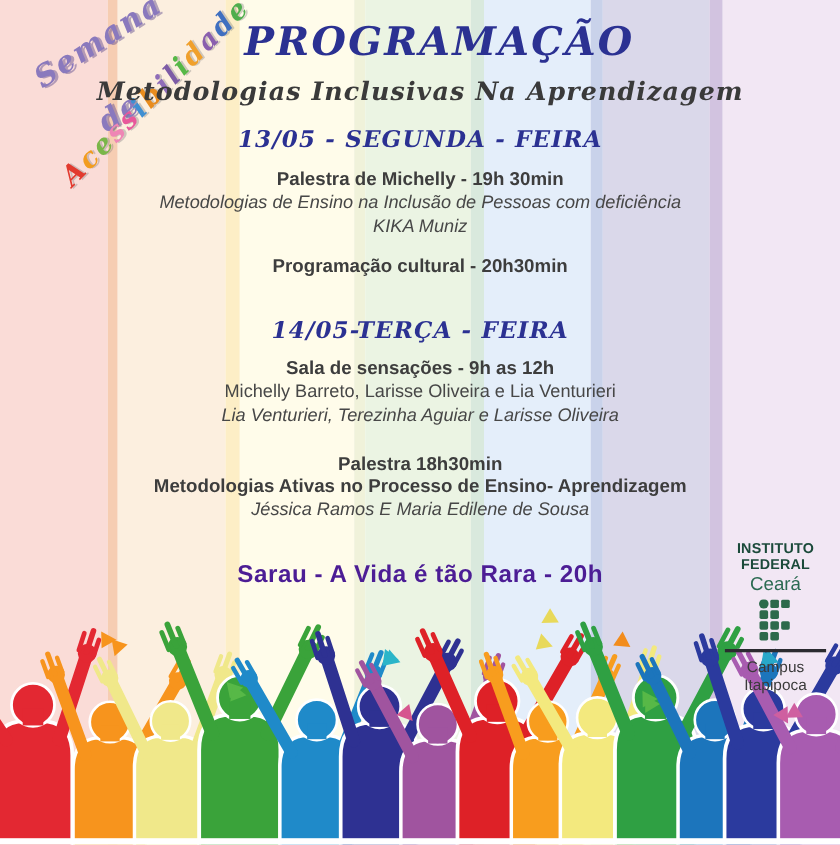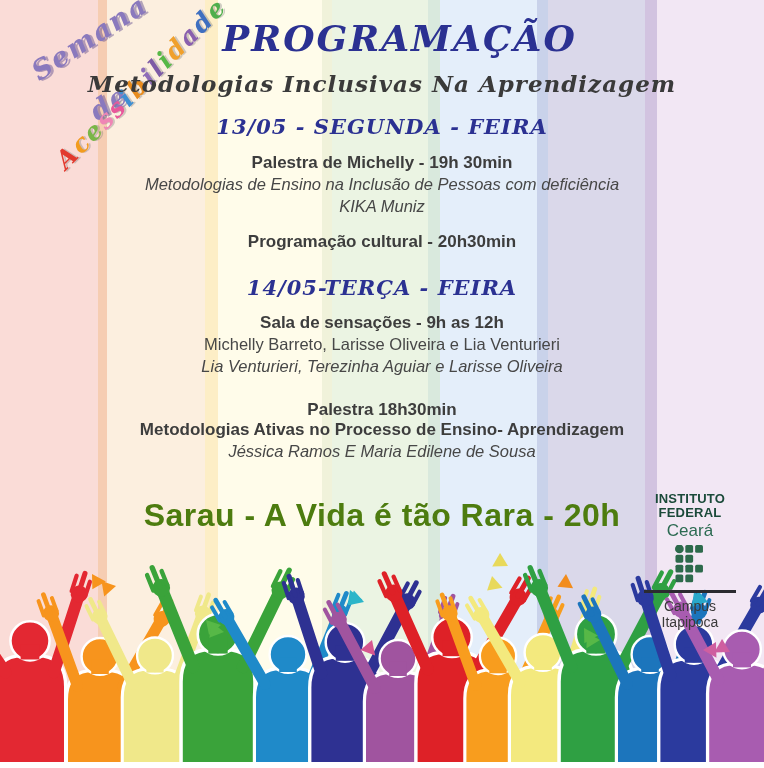--- a/index.html
+++ b/index.html
@@ -34,32 +34,32 @@
   #content{
     position:absolute;inset:0;z-index:2;
     display:flex;flex-direction:column;align-items:center;
     text-align:center;
   }
   .script{font-family:"DejaVu Serif", serif;font-style:italic;font-weight:bold;color:#2b3192;}
   #title{margin-top:18px;font-size:36px;letter-spacing:2px;line-height:1.15;margin-left:35px;}
   #subtitle{margin-top:12px;font-size:23px;color:#3a3a3a;letter-spacing:1px;line-height:1.15;}
   .day-heading{font-size:21px;letter-spacing:1px;line-height:1.2;}
   #day1{margin-top:16px;}
-  #day2{margin-top:23px;}
+  #day2{margin-top:35px;}
   .event-title{font-weight:bold;color:#3d3d3d;font-size:17px;line-height:1.18;}
   .event-line-italic{font-style:italic;color:#474747;font-size:16.5px;line-height:1.18;margin-top:2px;}
   .event-line-regular{color:#474747;font-size:16.5px;line-height:1.18;margin-top:2px;}
   .mt14{margin-top:14px;} .mt16{margin-top:16px;text-align:center;} .mt17{margin-top:17px;}
   .mt13{margin-top:13px;} .mt24{margin-top:24px;}
   #cine-title{font-size:18px;}
-  #finale{margin-top:35px;font-weight:bold;color:#4d7c0f;font-size:32px;letter-spacing:.5px;}
+  #finale{margin-top:35px;font-weight:bold;color:#4c1d95;font-size:22px;letter-spacing:.5px;}
 
   
   #logo{
-    position:absolute;right:21px;top:492px;width:106px;
+    position:absolute;right:6px;top:492px;width:106px;
     z-index:4;text-align:center;
   }
   .logo-inst{font-weight:bold;font-size:13px;line-height:1.08;color:#1b4a3a;letter-spacing:.2px;}
   .logo-ceara{font-size:17px;color:#2c6b52;line-height:1.15;margin-top:1px;}
   #logo-mark{margin:4px auto 0;display:block;}
   #logo-rule{width:92px;height:3px;background:#2b2b30;border:none;margin:7px auto 5px;}
   .logo-campus{font-size:14px;color:#3a3a3a;}
 
   
   #crowd{position:absolute;left:0;bottom:0;z-index:3;}

